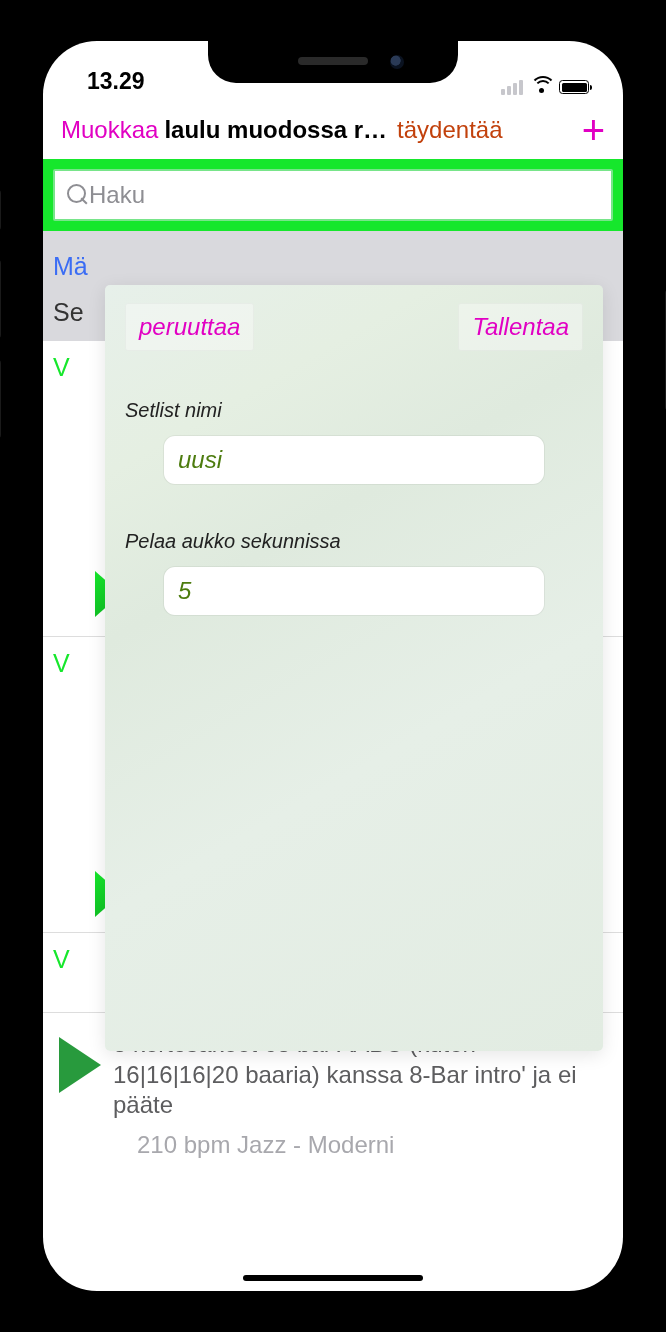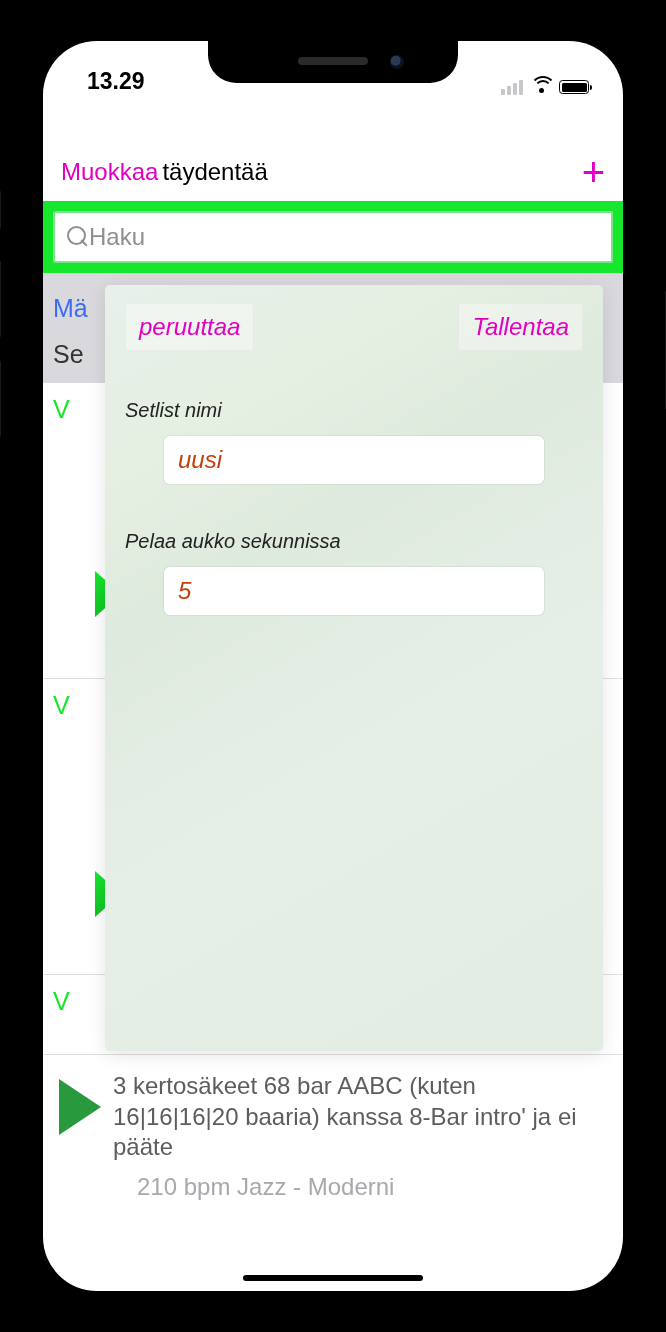--- a/index.html
+++ b/index.html
@@ -78,25 +78,24 @@
 .battery::after {
   content: ""; position: absolute; right: -4px; top: 4px; width: 2.5px; height: 5px;
   background: #000; border-radius: 0 2px 2px 0;
 }
 .battery i { position: absolute; left: 1.5px; top: 1.5px; bottom: 1.5px; right: 1.5px; background:#000; border-radius:1.5px; }
 
 
 .navbar {
   height: 58px; display: flex; align-items: center; padding: 0 18px;
   font-size: 24px;
-  margin-top: 42px;
 }
 .nav-left  { color: #e100c3; }
 .nav-title { color: #000; font-weight: 700; margin: 0 6px; max-width: 260px; white-space: nowrap; overflow: hidden; text-overflow: ellipsis; }
-.nav-right { color: #000000; margin-left: 4px; }
+.nav-right { color: #c2410c; margin-left: 4px; }
 .nav-spacer { flex: 1; }
 .nav-plus { color: #e100c3; font-size: 40px; font-weight: 300; line-height: 0; }
 
 
 .searchband { background: #16e72c; padding: 10px; }
 .searchbox {
   background: #fff; border: 2px solid #78e58a; border-radius: 2px;
   height: 52px; display: flex; align-items: center; padding: 0 12px; 
 }
 .searchbox .mag {
@@ -158,22 +157,22 @@
 }
 .popover .bar { display:flex; justify-content: space-between; margin-bottom: 48px; }
 .popover .chip {
   padding: 10px 14px; border-radius: 3px;
   color: #e100c3; font-size: 24px;
   background: rgba(255,255,255,.35);
   box-shadow: 0 0 0 1px rgba(0,0,0,.03) inset;
 }
 .popover .label { text-align: left; font-size: 20px; color: #222; margin-bottom: 14px; }
 .popover .input {
-  width: 380px; margin: 0 auto 46px auto; background:#fff; border-radius:6px;
-  padding: 10px 14px; font-size: 24px; color:#c2410c;
+  width: 380px; margin: 0 auto 46px auto; background:#fff; border-radius:11px;
+  padding: 10px 14px; font-size: 24px; color:#4d7c0f;
   box-shadow: 0 0 0 1px rgba(0,0,0,.05);
 }
 
 .peek-tab {
   position: absolute; left: 52px; width: 26px; height: 46px;
   background: linear-gradient(#16e72c,#10c224);
   clip-path: polygon(0 0, 100% 50%, 0 100%);
 }
 </style>
 </head>
@@ -204,20 +203,21 @@
             <i></i>
           </div>
         <div class="battery">
             <i></i>
           </div>
       </div>
     </div>
 
     <div class="navbar">
       <span class="nav-left">Muokkaa</span>
+      <span class="nav-title">laulu muodossa r… </span>
       <span class="nav-right">täydentää</span>
       <span class="nav-spacer"></span>
       <span class="nav-plus">+</span>
     </div>
 
     <div class="searchband">
       <div class="searchbox">
         <span class="mag"></span>
         <span class="placeholder">Haku</span>
       </div>

